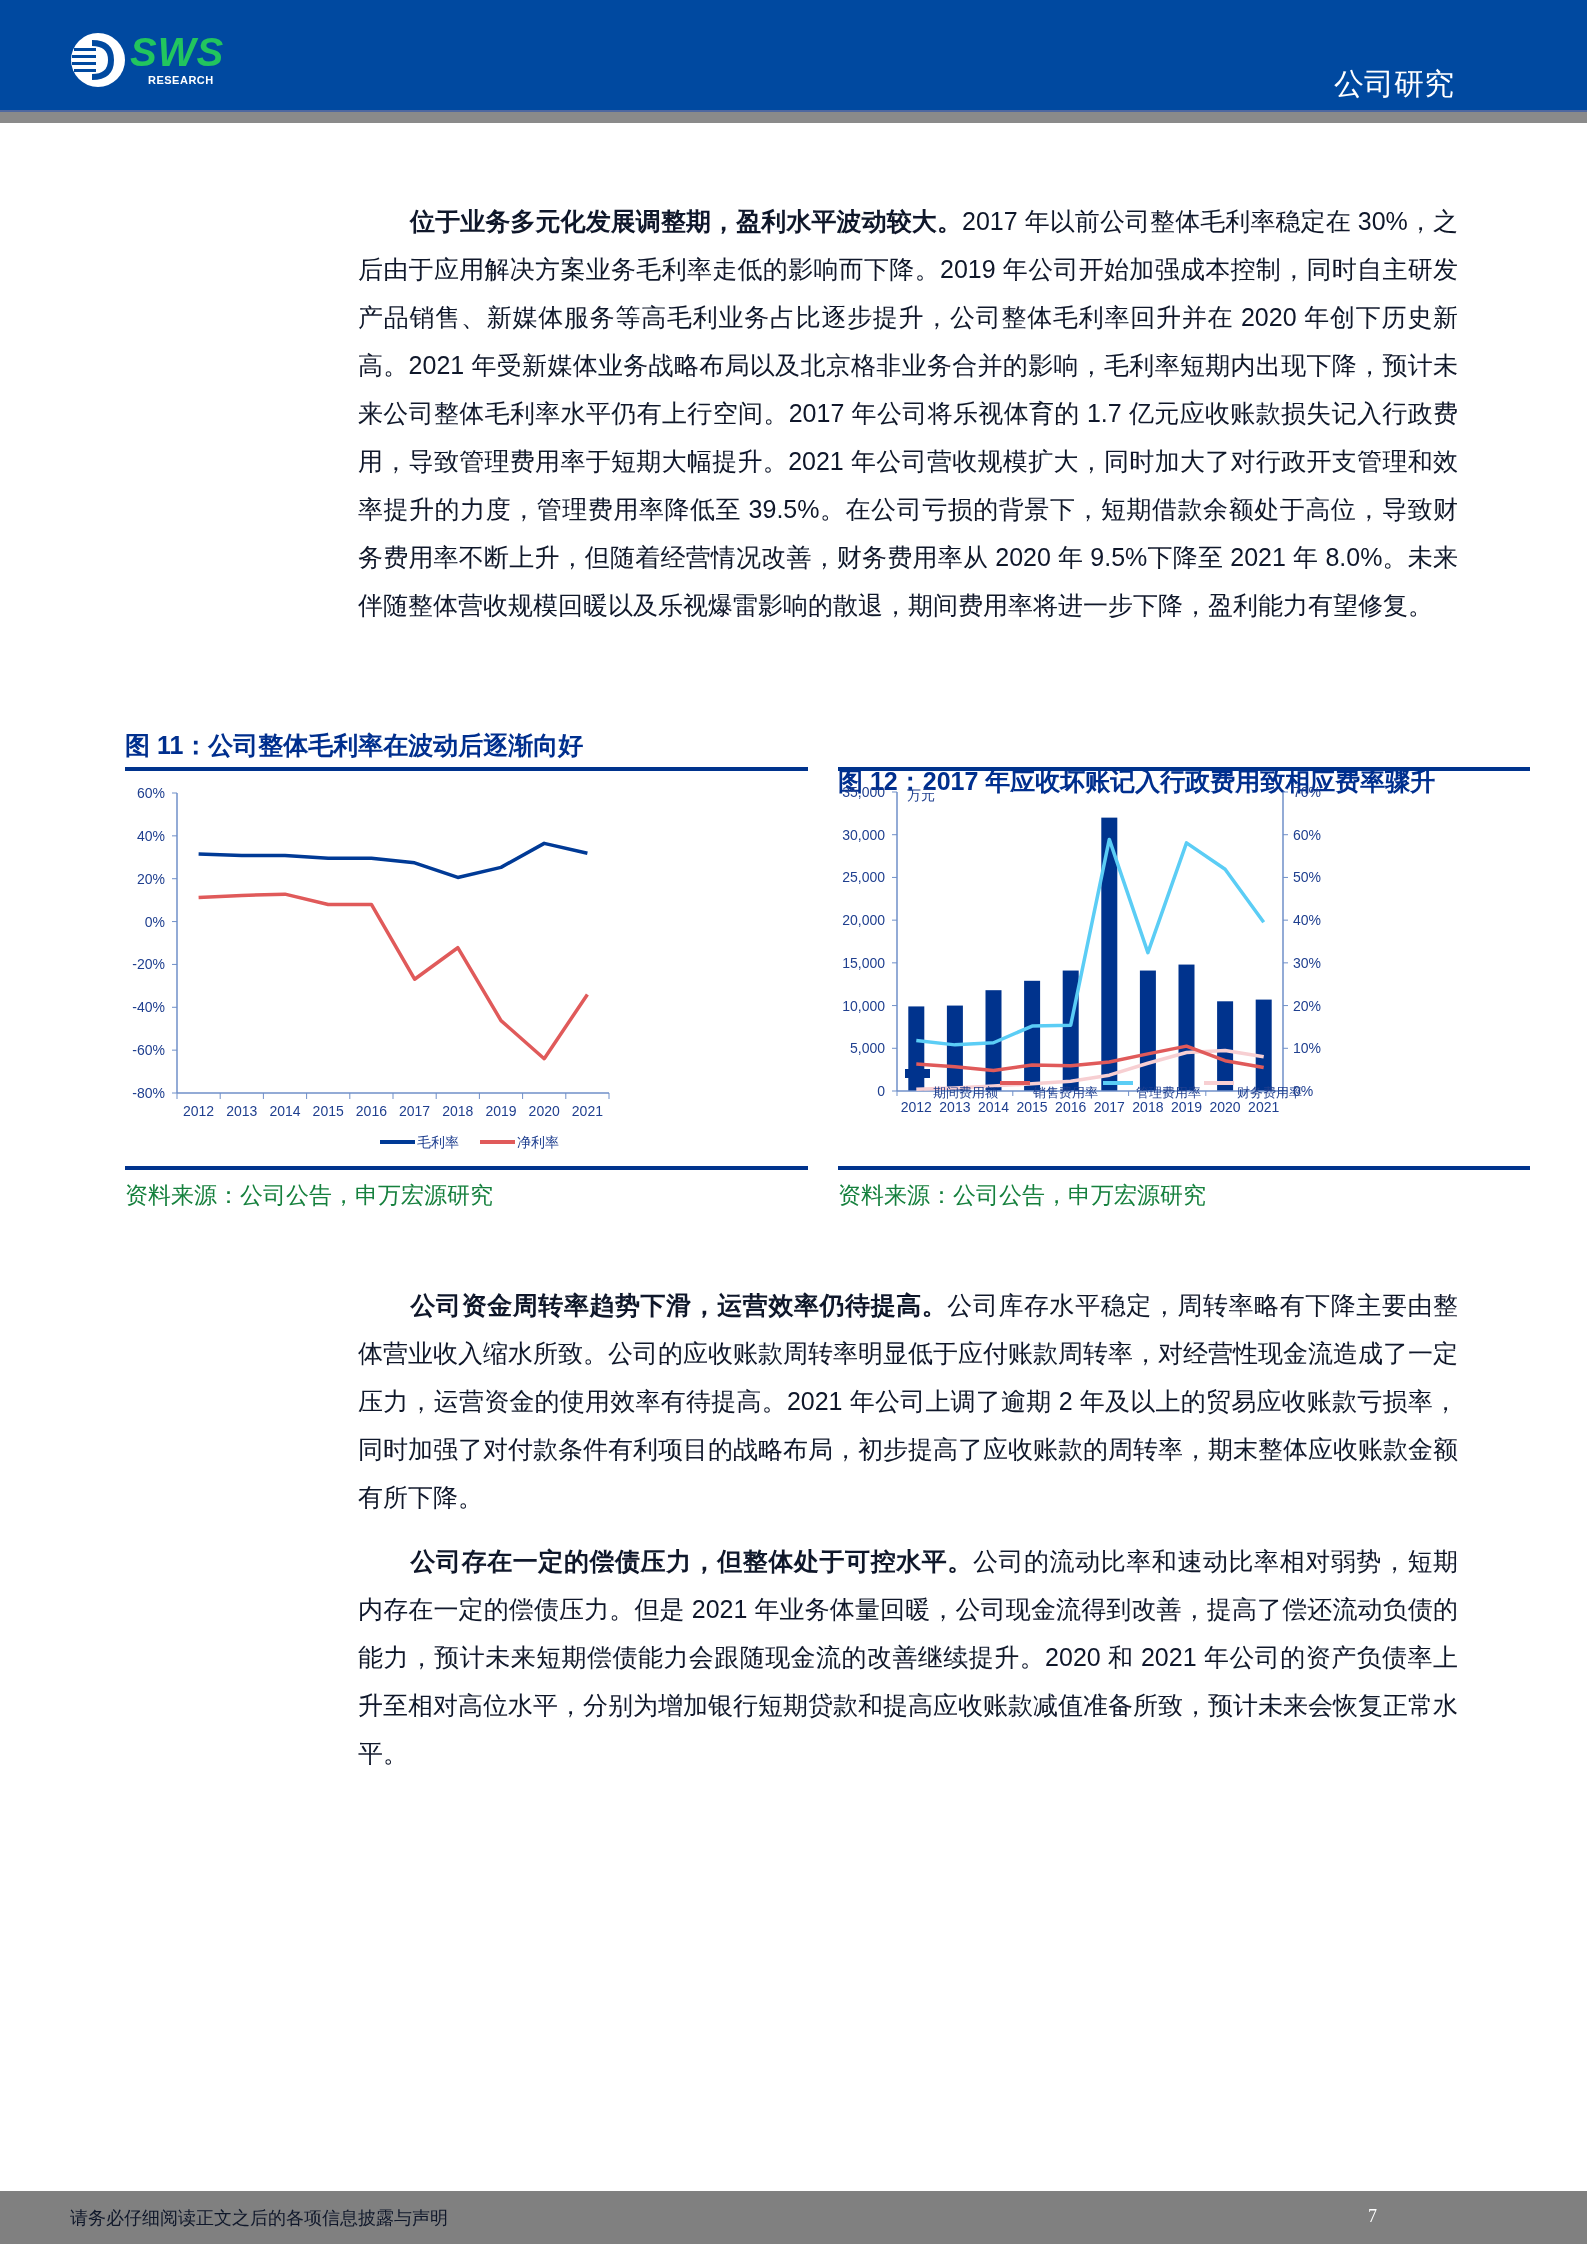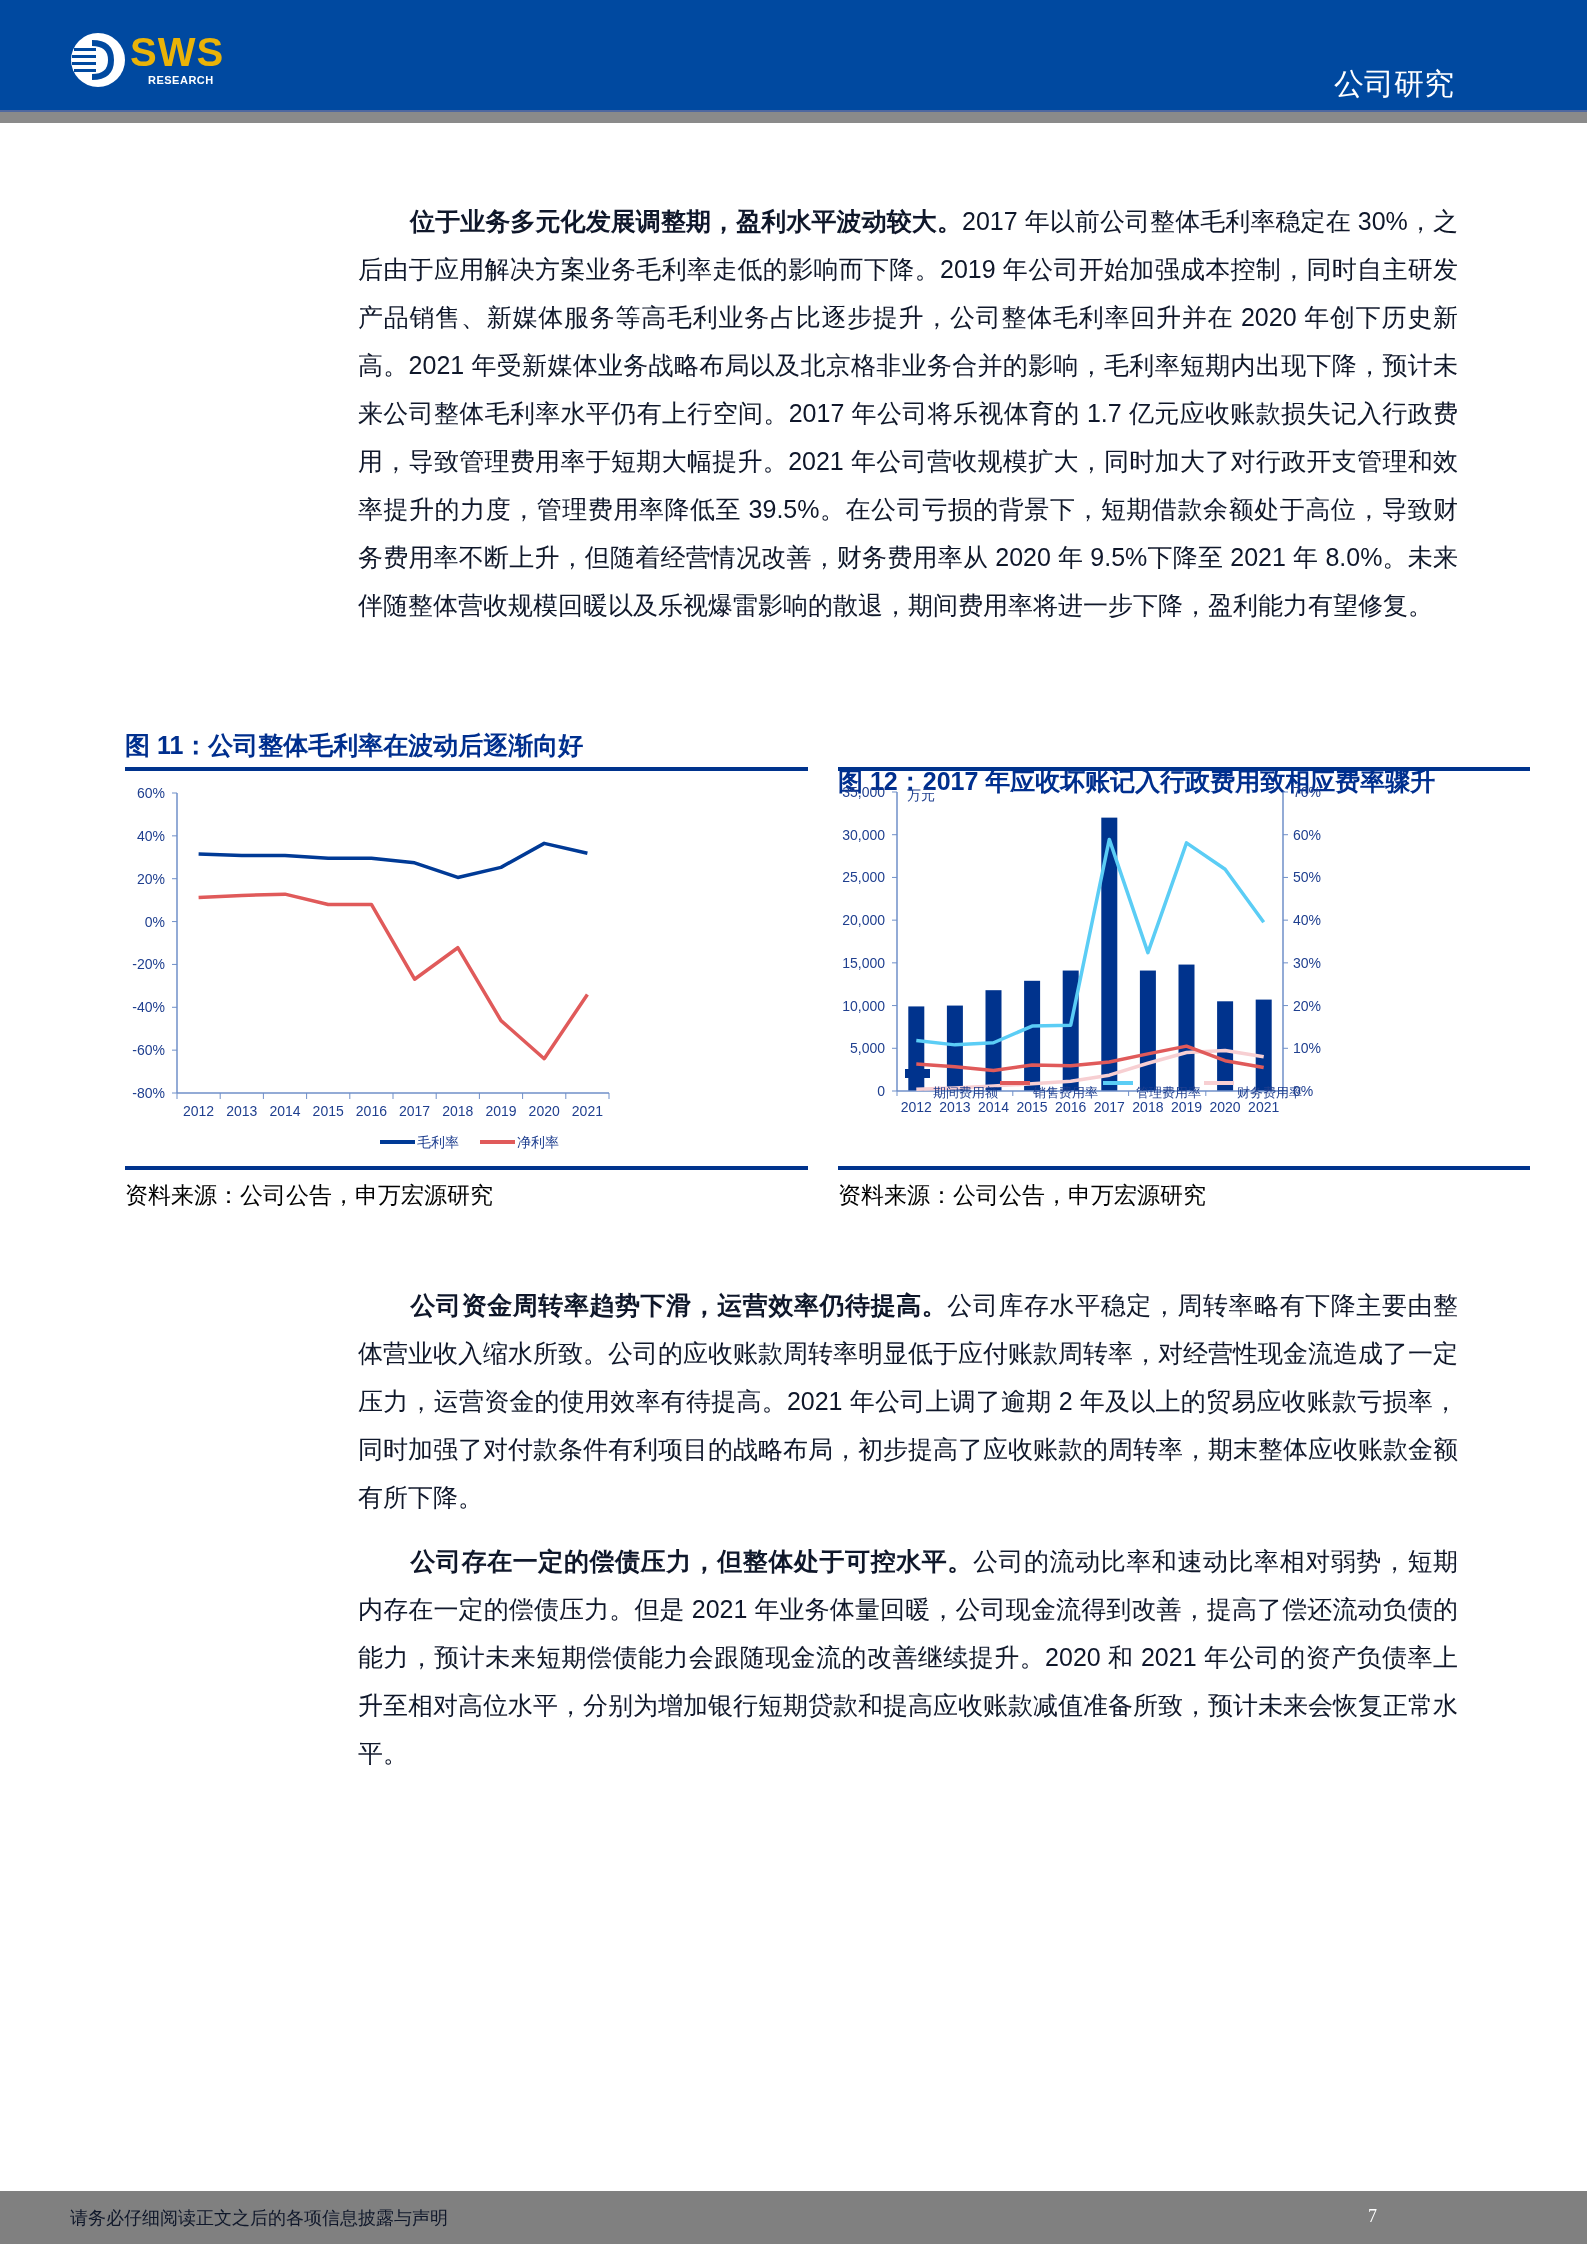--- a/index.html
+++ b/index.html
@@ -1,29 +1,29 @@
 <!DOCTYPE html>
 <html><head>
 <meta charset="utf-8">
 <style>
   html, body { margin:0; padding:0; }
   body { width:1587px; height:2244px; position:relative; background:#ffffff; font-family:"Liberation Sans","DejaVu Sans",sans-serif; overflow:hidden; }
   .header { position:absolute; left:0; top:0; width:1587px; height:110px; background:#0049a0; }
   .header-band { position:absolute; left:0; top:110px; width:1587px; height:13px; background:#8a8a8a; border-top:2px solid #4f68a0; box-sizing:border-box; }
   .logo { position:absolute; left:70px; top:30px; width:170px; height:60px; }
-  .logo-text { position:absolute; left:60px; top:0; color:#eab308; font-weight:bold; font-size:40px; letter-spacing:1px; font-family:"Liberation Sans",sans-serif; }
+  .logo-text { position:absolute; left:60px; top:0; color:#22c55e; font-weight:bold; font-size:40px; letter-spacing:1px; font-family:"Liberation Sans",sans-serif;font-style:italic; }
   .logo-sub { position:absolute; left:62px; top:44px; color:#fff; font-weight:bold; font-size:11px; letter-spacing:0.5px;padding-left:16px; }
   .header-title { position:absolute; right:133px; top:64px; color:#fff; font-size:30px; }
   .para { position:absolute; left:358px; width:1100px; font-size:25px; line-height:48px; color:#0f172a; text-align:justify; }
   .para .lead { font-weight:bold; }
   .para .indent { display:inline-block; width:52px; }
   .fig { position:absolute; }
   .fig-title { font-size:25px; font-weight:bold; color:#002f8e; white-space:nowrap; }
   .fig-rule { position:absolute; height:4px; background:#00338d; }
-  .fig-source { position:absolute; font-size:23px; color:#000000; }
+  .fig-source { position:absolute; font-size:23px; color:#15803d; }
   .chart-svg text { font-family:"Liberation Sans",sans-serif; }
   .footer { position:absolute; left:0; top:2191px; width:1587px; height:53px; background:#808080; }
   .footer-text { position:absolute; left:70px; top:15px; color:#0f172a; font-size:18px; font-family:"Liberation Serif","DejaVu Serif",serif; }
   .footer-page { position:absolute; left:1368px; top:15px; color:#fff; font-size:18px; font-family:"Liberation Serif",serif; }
 </style>
 </head>
 <body>
 
 <div class="header">
   <div class="logo">

